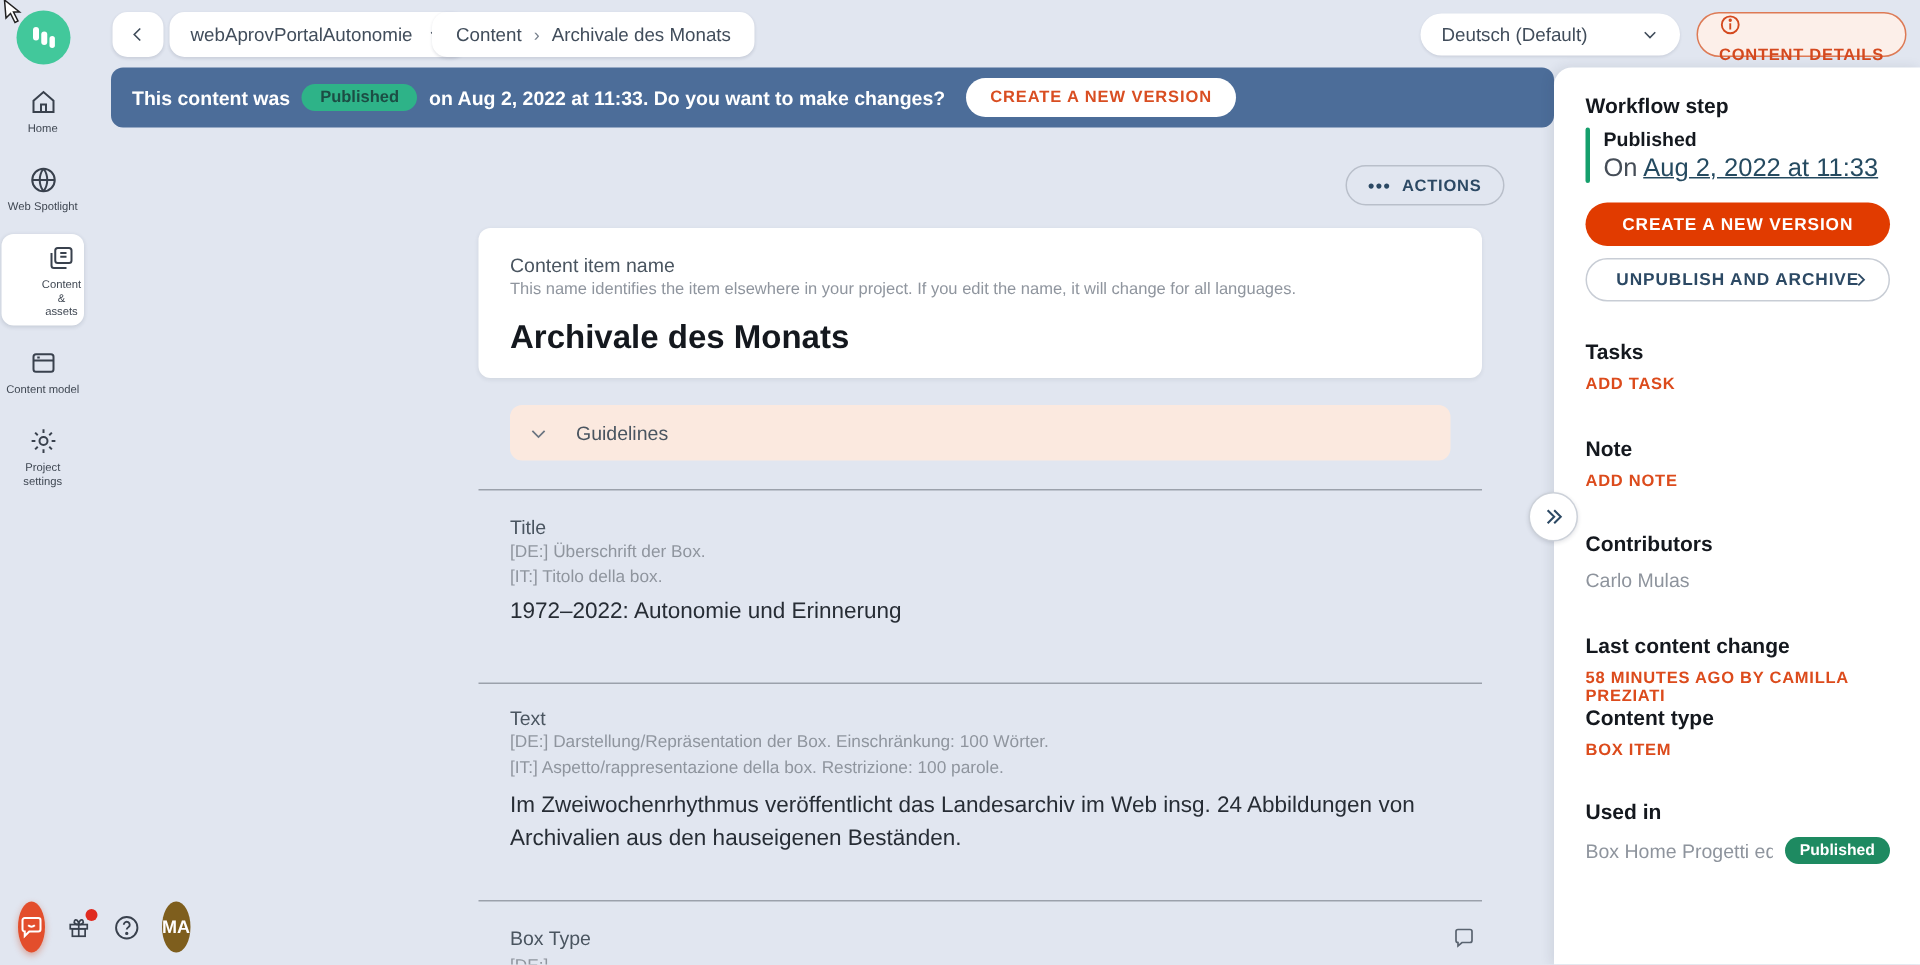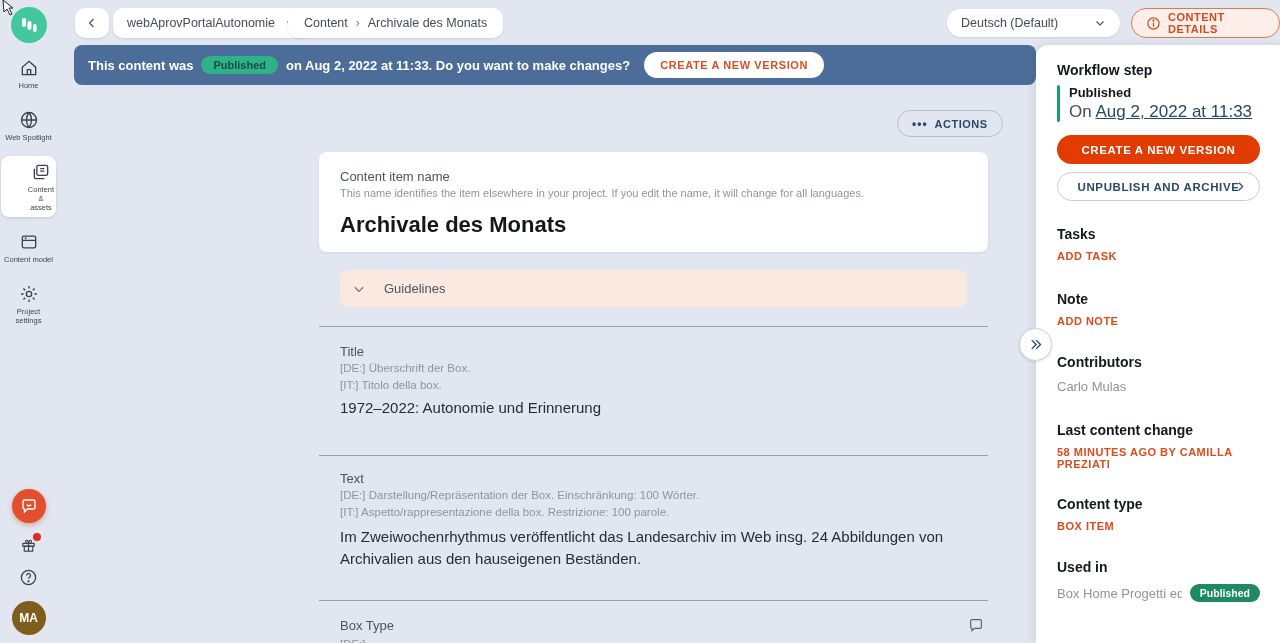--- a/index.html
+++ b/index.html
@@ -18,42 +18,42 @@
   
   .sidebar { position:absolute; left:0; top:0; width:57px; height:643px; z-index:5; }
   .logo { position:absolute; left:11px; top:7px; width:36px; height:36px; border-radius:50%;
           background:#42c89b; display:flex; align-items:center; justify-content:center; }
   .nav { position:absolute; left:0; top:52px; width:57px; display:flex; flex-direction:column; gap:9px; }
   .nav-item { position:relative; padding:6px 2px 5px; display:flex; flex-direction:column; align-items:center;
               gap:3px; cursor:pointer; border-radius:8px; margin:0 1px; }
   .nav-item.selected { background:#ffffff; box-shadow:0 1px 3px rgba(30,40,60,.15);padding-left:27px; }
   .nav-label { font-size:7.5px; color:#3f4752; text-align:center; line-height:1.2; }
   .nav-icon { color:#39414d; }
-  .side-bottom { position:absolute; left:0; bottom:8px; width:57px; display:flex; flex-direction:column;
-                 align-items:center; gap:14px;justify-content:center; }
+  .side-bottom { position:absolute; left:12px; bottom:8px; width:57px; display:flex; flex-direction:row;
+                 align-items:center; gap:14px; }
   .chat-btn { width:34px; height:34px; border-radius:50%; background:#e34e2c; display:flex;
               align-items:center; justify-content:center; box-shadow:0 2px 5px rgba(200,60,20,.4); cursor:pointer; }
   .gift-wrap { position:relative; cursor:pointer; }
   .red-dot { position:absolute; right:-4px; top:-4px; width:8px; height:8px; border-radius:50%; background:#e02b20; }
   .avatar { width:34px; height:34px; border-radius:50%; background:#7e5e1d; color:#fff; font-size:12px;
             font-weight:bold; display:flex; align-items:center; justify-content:center; cursor:pointer; }
 
   
   .pill { background:#fff; border-radius:10px; box-shadow:0 1px 2px rgba(40,50,70,.12);
           display:flex; align-items:center; font-size:12.5px; color:#414d5b; }
   .back-btn { position:absolute; left:75px; top:8px; width:34px; height:30px; justify-content:center; cursor:pointer; }
   .project-dd { position:absolute; left:113px; top:8px; height:30px; padding:0 14px; gap:10px; cursor:pointer; }
   .breadcrumb { position:absolute; left:288px; top:8px; height:30px; padding:0 16px; gap:8px; }
   .crumb { cursor:pointer; }
   .crumb-sep { color:#77808c; font-size:12px; }
   .lang-dd { position:absolute; left:947px; top:9px; width:173px; height:28px; border-radius:14px;
              padding:0 14px; justify-content:space-between; cursor:pointer; }
   .details-btn { position:absolute; left:1131px; top:8px; height:30px; border-radius:15px; padding:0 14px;
                  background:#fcefe9; border:1px solid #dd7a55; color:#d4491f; font-size:11px; font-weight:bold;
-                 letter-spacing:.5px; display:flex; align-items:center; gap:7px; cursor:pointer; }
+                 letter-spacing:.5px; display:flex; align-items:flex-start; gap:7px; cursor:pointer;flex-direction:column; }
 
   
   .banner { position:absolute; left:74px; top:45px; width:962px; height:40px; background:#4c6d99;
             border-radius:8px; display:flex; align-items:center; padding:0 14px; gap:8px; z-index:1; }
   .banner-text { color:#fff; font-size:13px; font-weight:bold; }
   .pub-badge { background:#2eb388; color:#1c4d44; font-size:11px; font-weight:bold; padding:3px 12px;
                border-radius:10px; }
   .banner-btn { background:#fff; color:#d94e22; font-size:11px; font-weight:bold; letter-spacing:.6px;
                 border:none; border-radius:14px; padding:7px 16px; margin-left:6px; cursor:pointer; }
 
@@ -336,21 +336,21 @@
   <div class="p-section" style="margin-top:27px">
     <div class="p-title">Contributors</div>
     <div class="p-text">Carlo Mulas</div>
   </div>
 
   <div class="p-section" style="margin-top:28px">
     <div class="p-title">Last content change</div>
     <div class="p-link">58 MINUTES AGO BY CAMILLA PREZIATI</div>
   </div>
 
-  <div class="p-section" style="margin-top:26px">
+  <div class="p-section" style="">
     <div class="p-title">Content type</div>
     <div class="p-link">BOX ITEM</div>
   </div>
 
   <div class="p-section" style="margin-top:27px">
     <div class="p-title">Used in</div>
     <div class="used-row">
       <span class="used-name">Box Home Progetti ed eventi 5...</span>
       <span class="used-badge">Published</span>
     </div>

